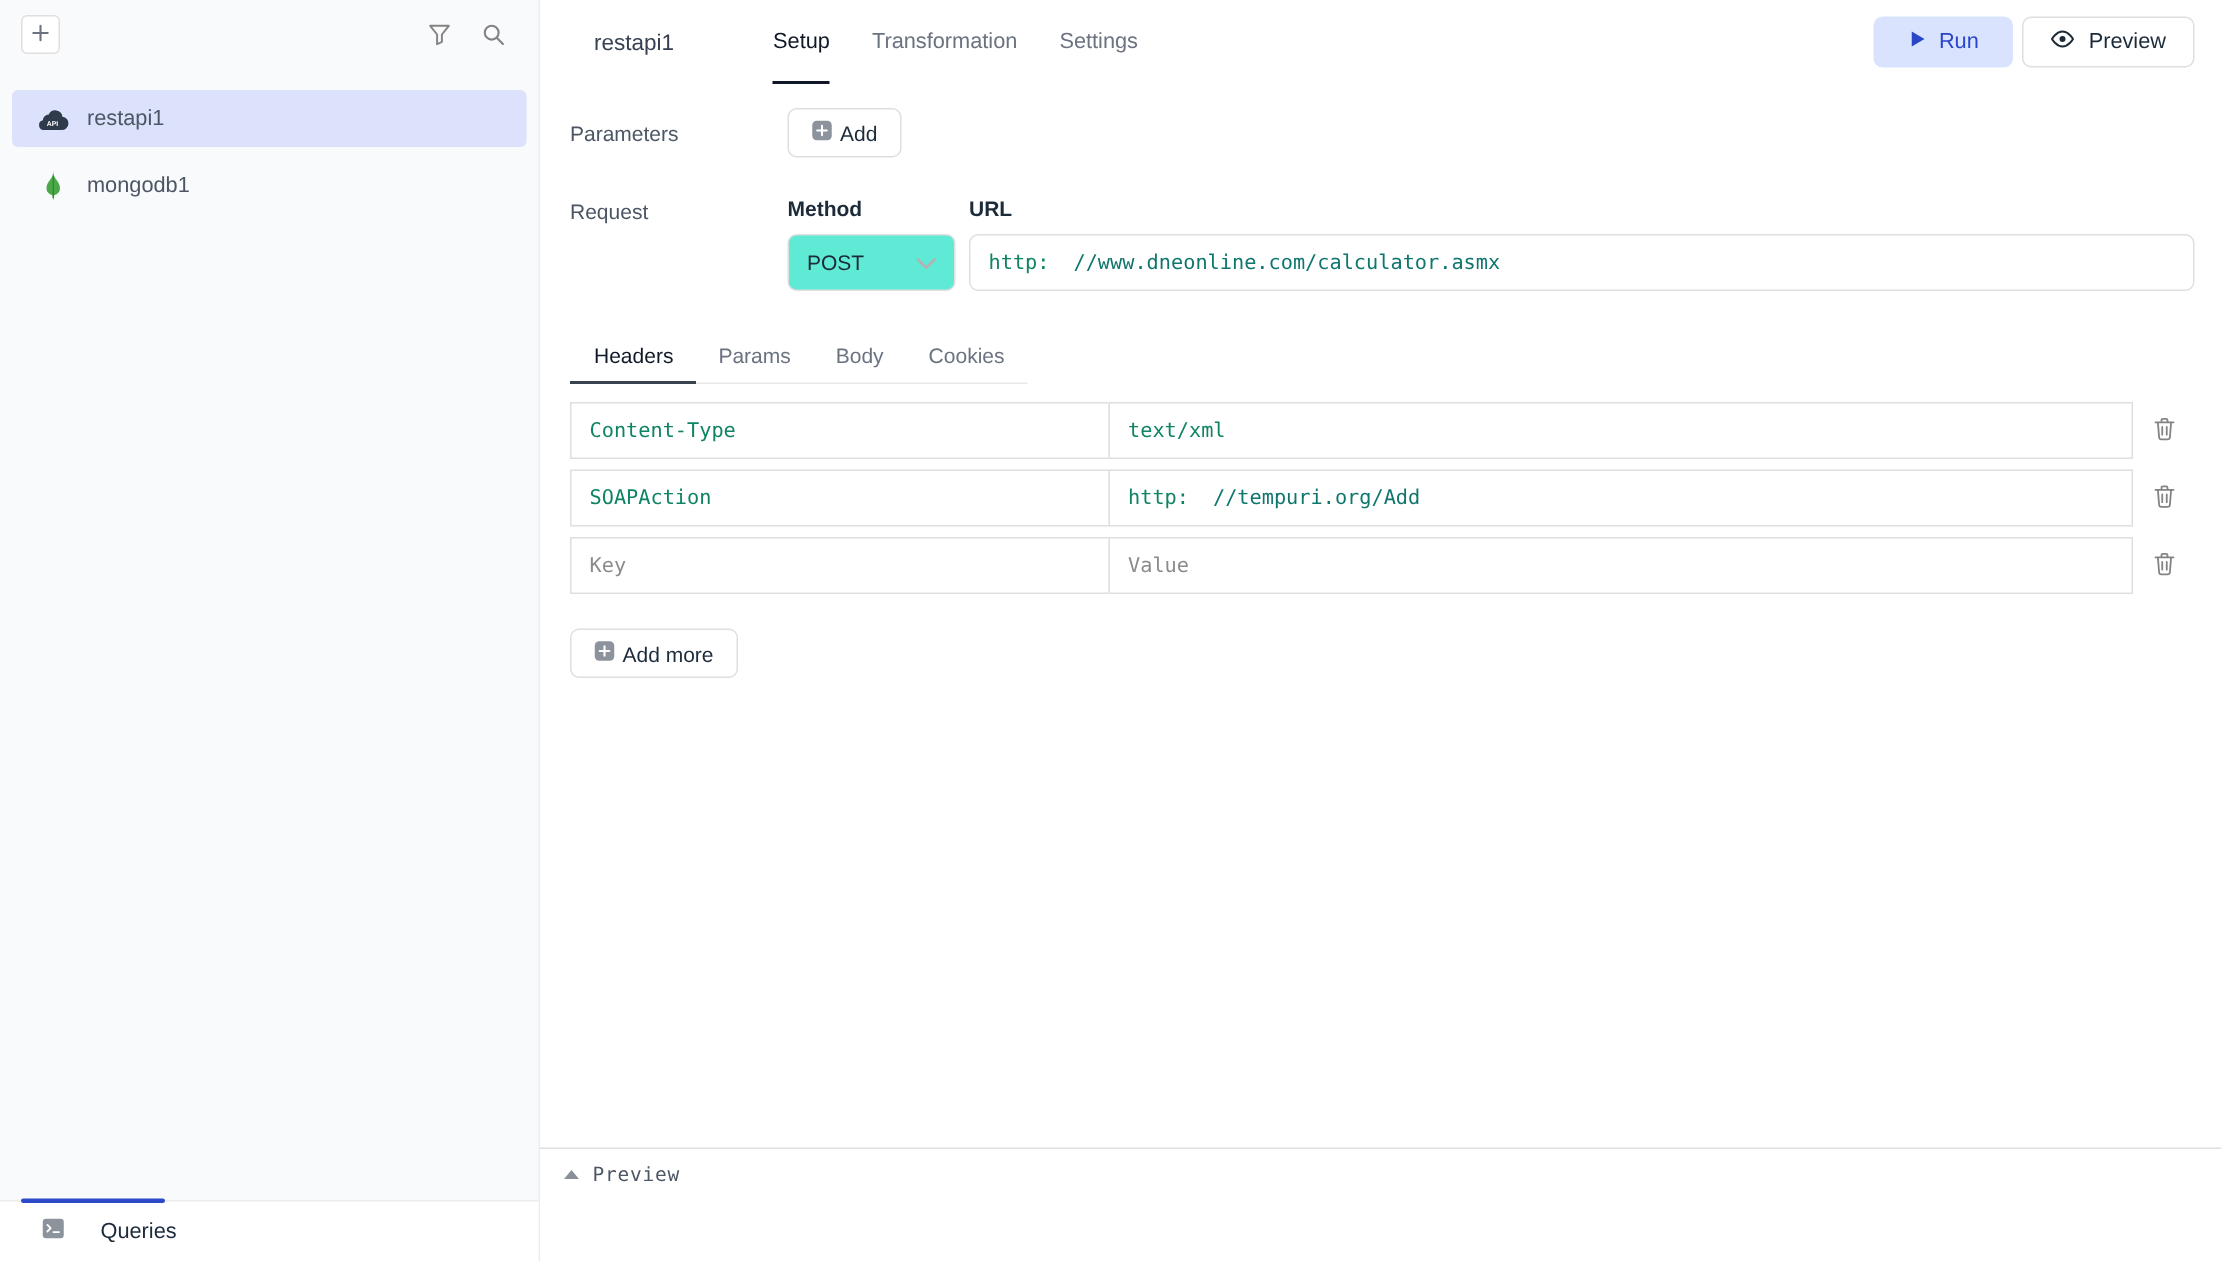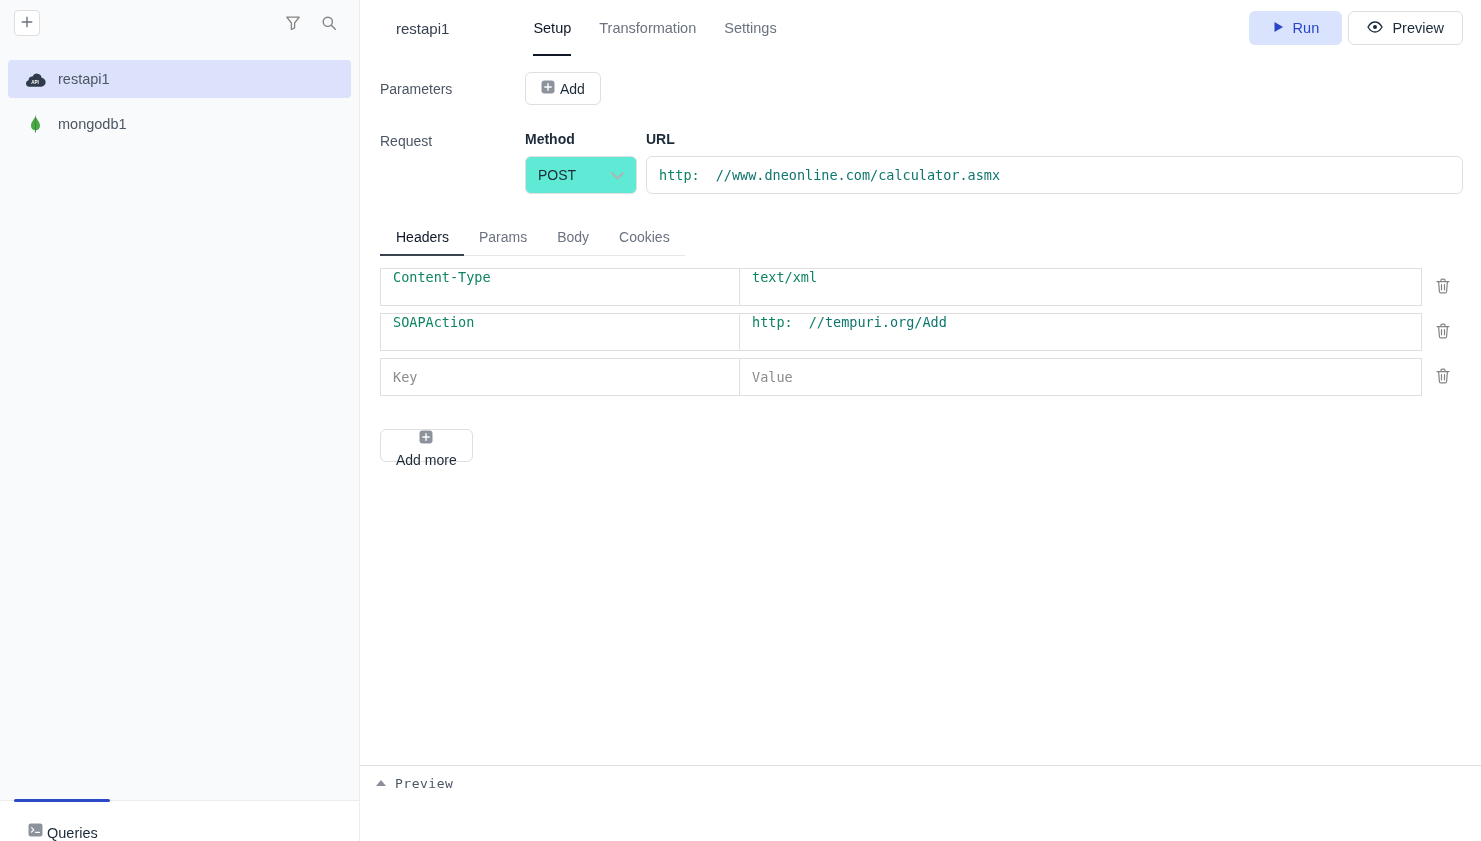--- a/index.html
+++ b/index.html
@@ -47,34 +47,34 @@
 
   .sidebar-bottom {
     margin-top: auto; height: 41px; background: #fff;
     border-top: 1px solid #ececec; position: relative;
   }
   .active-indicator {
     position: absolute; top: -2px; left: 14px;
     width: 96px; height: 3px; background: #2c49c8; border-radius: 2px;
   }
   .queries-tab {
-    height: 100%; display: flex; align-items: flex-end; gap: 4px;
+    height: 100%; display: flex; align-items: center; gap: 24px;
     padding-left: 28px; cursor: pointer;
   }
   .queries-tab .label { font-size: 14.5px; font-weight: 500; color: #1c2b3a; }
 
   
   .main { flex: 1; display: flex; flex-direction: column; background: #fff; }
 
   .main-header {
     height: 56px; flex: 0 0 56px; display: flex; align-items: center;
     padding: 0 18px 0 36px;
   }
   .page-title { font-size: 15px; font-weight: 500; color: #374151; }
-  .header-tabs { display: flex; gap: 28px; margin-left: 84px; height: 100%; text-align: right; }
+  .header-tabs { display: flex; gap: 28px; margin-left: 66px; height: 100%; text-align: right; }
   .htab {
     display: flex; align-items: center; height: 100%;
     font-size: 14.5px; color: #6b7280; cursor: pointer;
     border-bottom: 2px solid transparent; padding-top: 2px;
   }
   .htab.active { color: #101828; border-bottom-color: #101828; }
   .header-actions { margin-left: auto; display: flex; gap: 6px; align-items: center; justify-content: center; }
   .run-btn {
     height: 34px; width: 93px; border: none; border-radius: 6px;
     background: #d9e3fd; color: #2a46c8; font-size: 14.5px; font-weight: 500;
@@ -125,32 +125,32 @@
     font-size: 14px; color: #6b7280; cursor: pointer;
     border-bottom: 2px solid transparent; margin-bottom: -1px;
   }
   .stab:first-child { padding-left: 16px; }
   .stab.active { color: #101828; font-weight: 500; border-bottom-color: #39434f; }
 
   .kv-table { margin-top: 12px; }
   .kv-row { display: flex; align-items: stretch; margin-bottom: 7px; }
   .kv-key, .kv-value {
     height: 38px; border: 1px solid #e0dede; background: #fff;
-    display: flex; align-items: flex-start; padding: 0 12px; cursor: text;
+    display: flex; align-items: center; padding: 0 12px; cursor: text;
     white-space: nowrap; overflow: hidden;
   }
   .kv-key { width: 360px; flex: 0 0 360px; }
   .kv-value { flex: 1; margin-left: -1px; }
   input.kv-key, input.kv-value { display: block; line-height: 36px; color: #1c2b3a; outline: none; }
   input.kv-key::placeholder, input.kv-value::placeholder { color: #8b8b8b; }
   .trash-btn {
     width: 41px; flex: 0 0 41px; background: transparent; border: none;
     display: flex; align-items: center; justify-content: center; cursor: pointer;
   }
-  .add-more { margin-top: 26px; flex-direction: column; }
+  .add-more { margin-top: 16px; }
 
   .preview-panel {
     flex: 0 0 76px; border-top: 1px solid #e0dede;
     display: flex; align-items: flex-start; gap: 9px;
     padding: 10px 0 0 16px; cursor: pointer; background: #fff;
   }
   .caret-up {
     width: 0; height: 0; margin-top: 4px;
     border-left: 5px solid transparent; border-right: 5px solid transparent;
     border-bottom: 6px solid #8a8f98;

